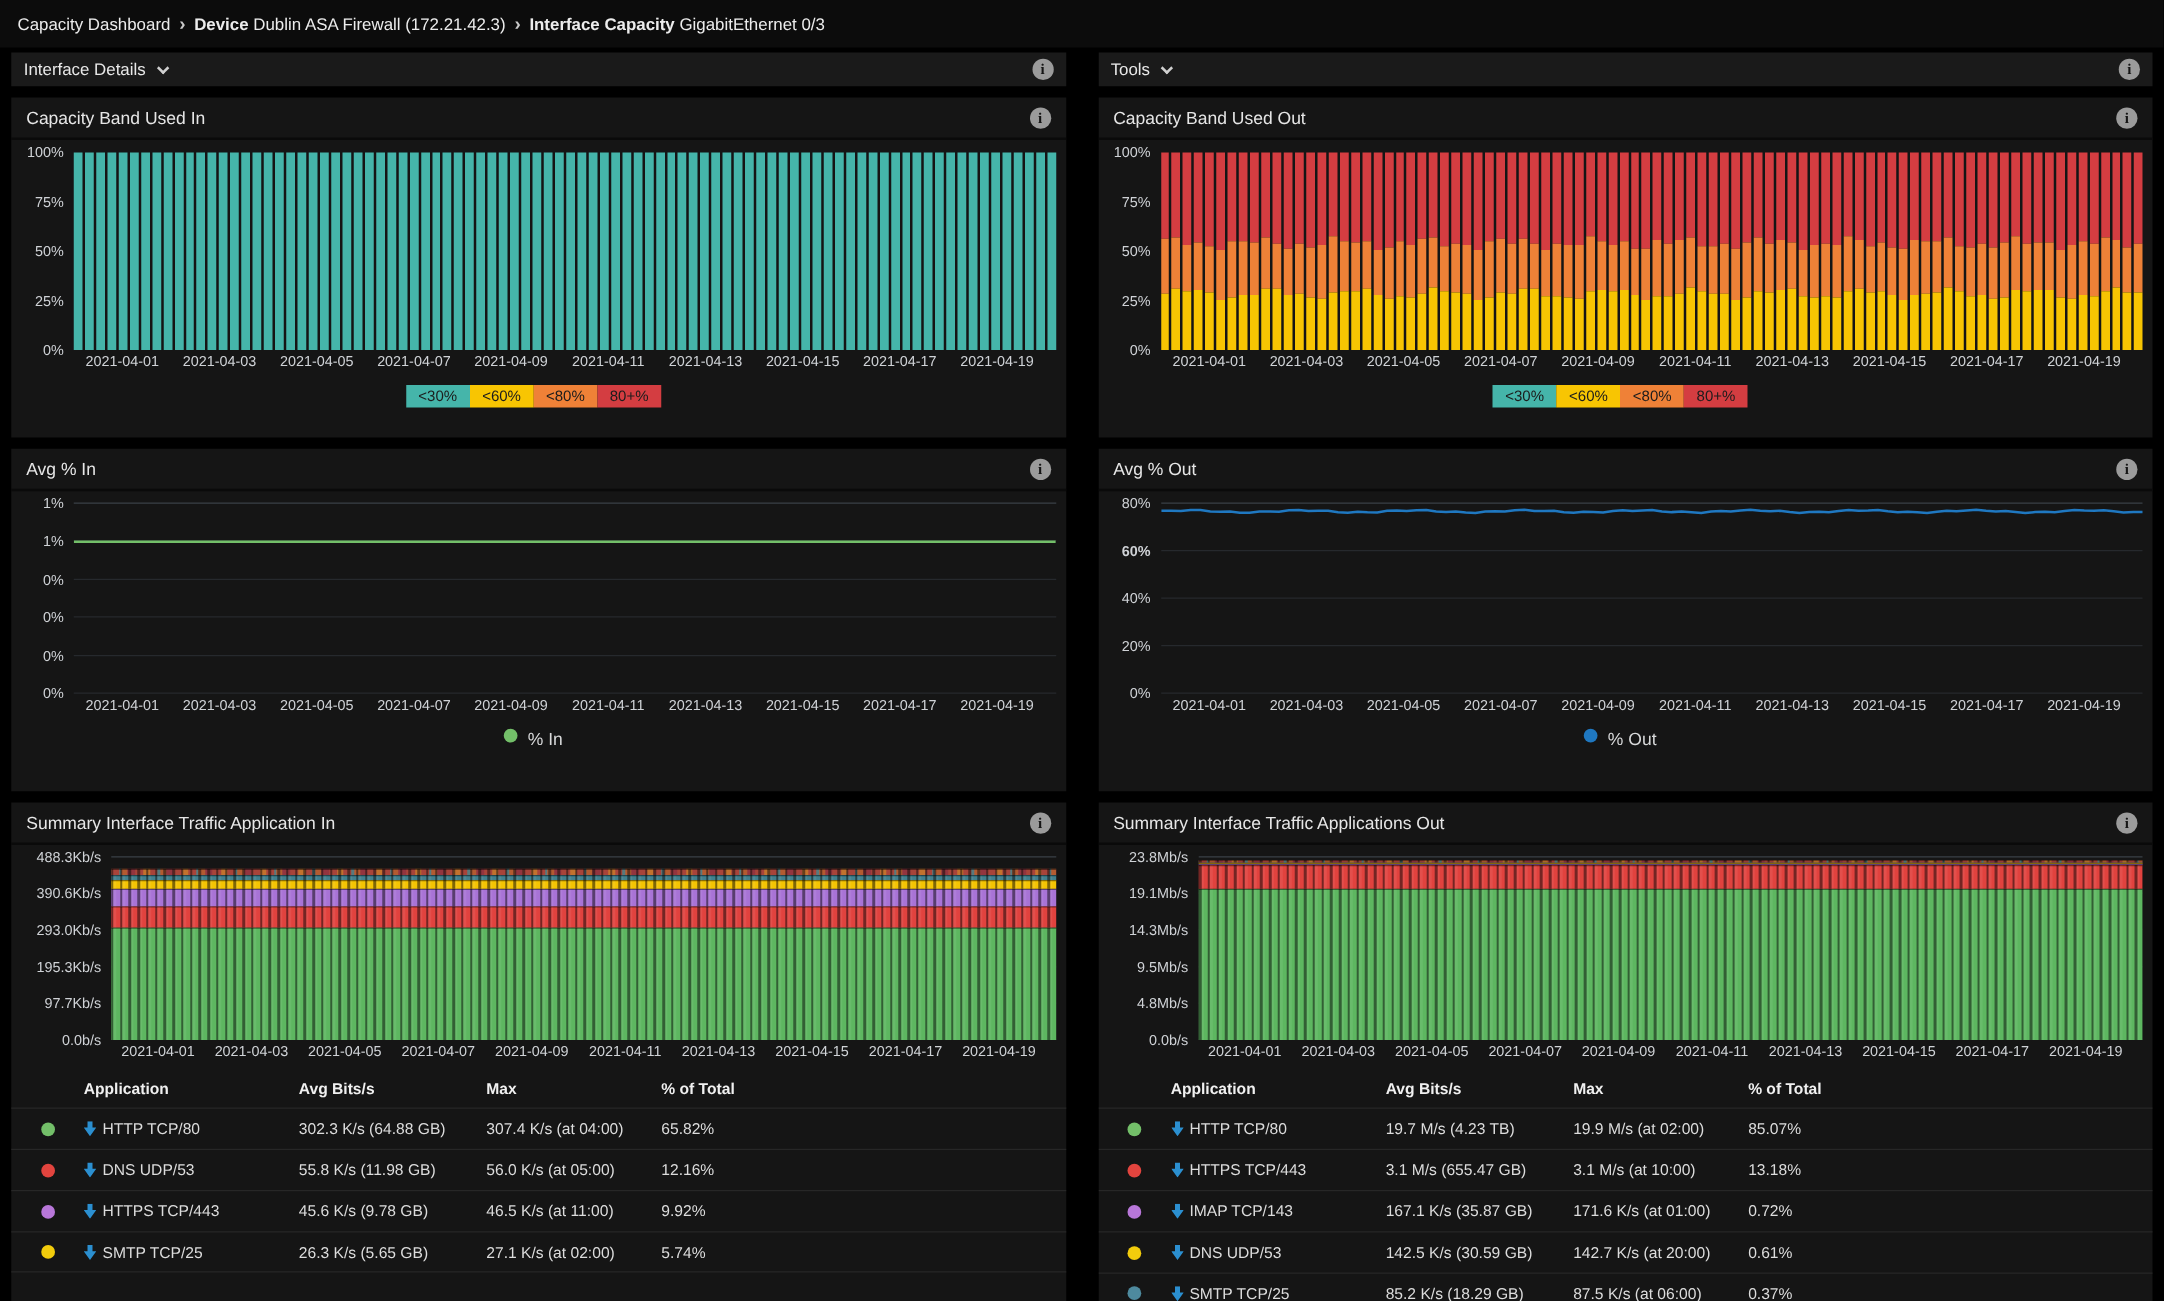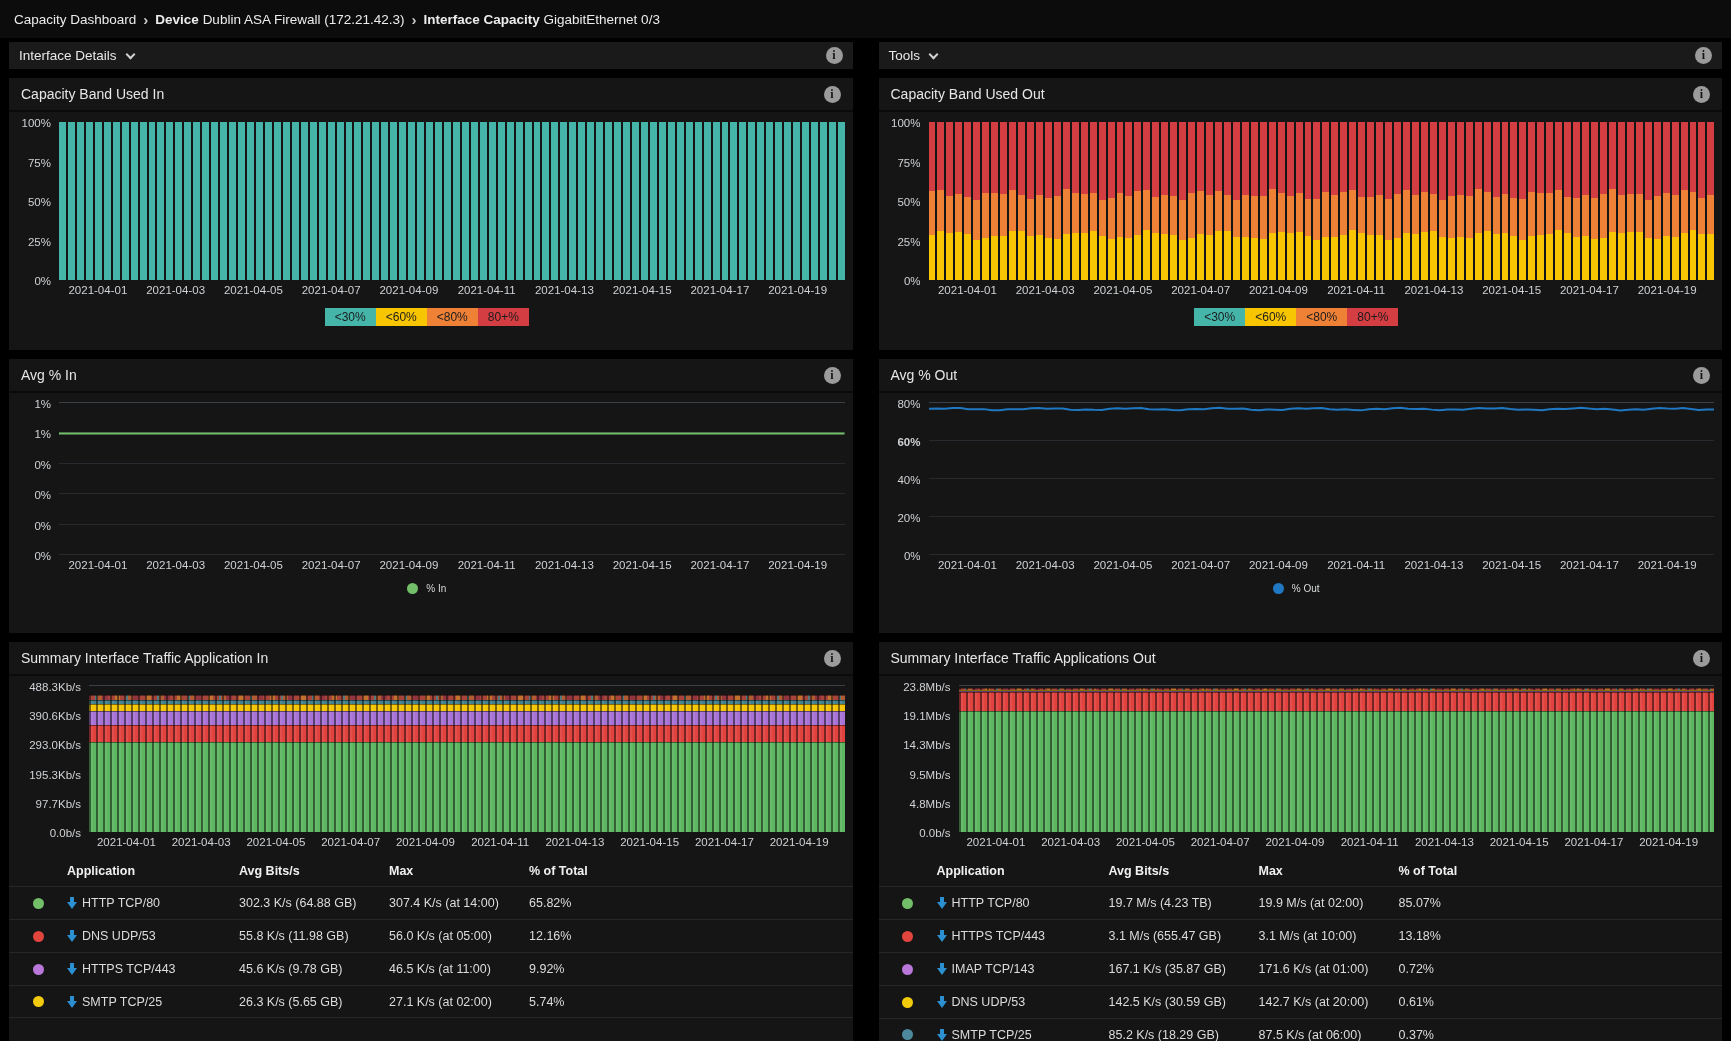--- a/index.html
+++ b/index.html
@@ -53,21 +53,21 @@
   .bar{flex:1;height:100%;display:flex;flex-direction:column;justify-content:flex-end}
   .seg{width:100%}
   svg.line{position:absolute;inset:0;width:100%;height:100%;z-index:1}
   .stack{position:absolute;inset:0;z-index:1}
   .sband{position:absolute;left:0;right:0;border-top:1px solid rgba(0,0,0,.45)}
   .xlabels{display:flex;margin:4px 8px 0 50px;font-size:11.5px;color:#cfd2d6}
   .row-summary .xlabels{margin-left:80px}
   .xlabels span{flex:1;text-align:center;white-space:nowrap}
   .legend{display:flex;justify-content:center;align-items:center;margin-top:12px}
   .band-box{font-size:12px;color:#1c1c1c;padding:2px 10px}
-  .dot-legend{display:flex;align-items:center;gap:8px;font-size:10px;color:#d8d9da}
+  .dot-legend{display:flex;align-items:flex-start;gap:8px;font-size:14px;color:#d8d9da}
   .ldot{width:11px;height:11px;border-radius:50%}
   
   .app-table{margin-top:8px;font-size:12.5px;color:#dcdcdc}
   .t-row{display:grid;grid-template-columns:58px 172px 150px 140px 1fr;align-items:center;
     height:33px;border-top:1px solid #272727;padding-right:8px}
   .t-row:last-child{border-bottom:1px solid #272727}
   .t-head{font-weight:700;height:30px;border-top:none;color:#f0f0f0}
   .cdot{width:11px;height:11px;border-radius:50%;margin:0 auto}
   .app-cell{display:flex;align-items:center;gap:5px;overflow:hidden;white-space:nowrap}
   .dl{display:flex;align-items:center}
@@ -506,21 +506,21 @@
             </div>
             <div class="app-cell">
               <span class="dl">
                 <svg width="10" height="12" viewBox="0 0 10 12">
                   <path d="M3 0h4v5h3L5 12 0 5h3z" fill="#2b8fd0"></path>
                 </svg>
               </span>
               <span>HTTP TCP/80</span>
             </div>
             <div>302.3 K/s (64.88 GB)</div>
-            <div>307.4 K/s (at 14:00)</div>
+            <div>307.4 K/s (at 04:00)</div>
             <div>65.82%</div>
           </div>
           <div class="t-row">
             <div>
               <div class="cdot" style="background: rgb(226, 68, 62);"></div>
             </div>
             <div class="app-cell">
               <span class="dl">
                 <svg width="10" height="12" viewBox="0 0 10 12">
                   <path d="M3 0h4v5h3L5 12 0 5h3z" fill="#2b8fd0"></path>

